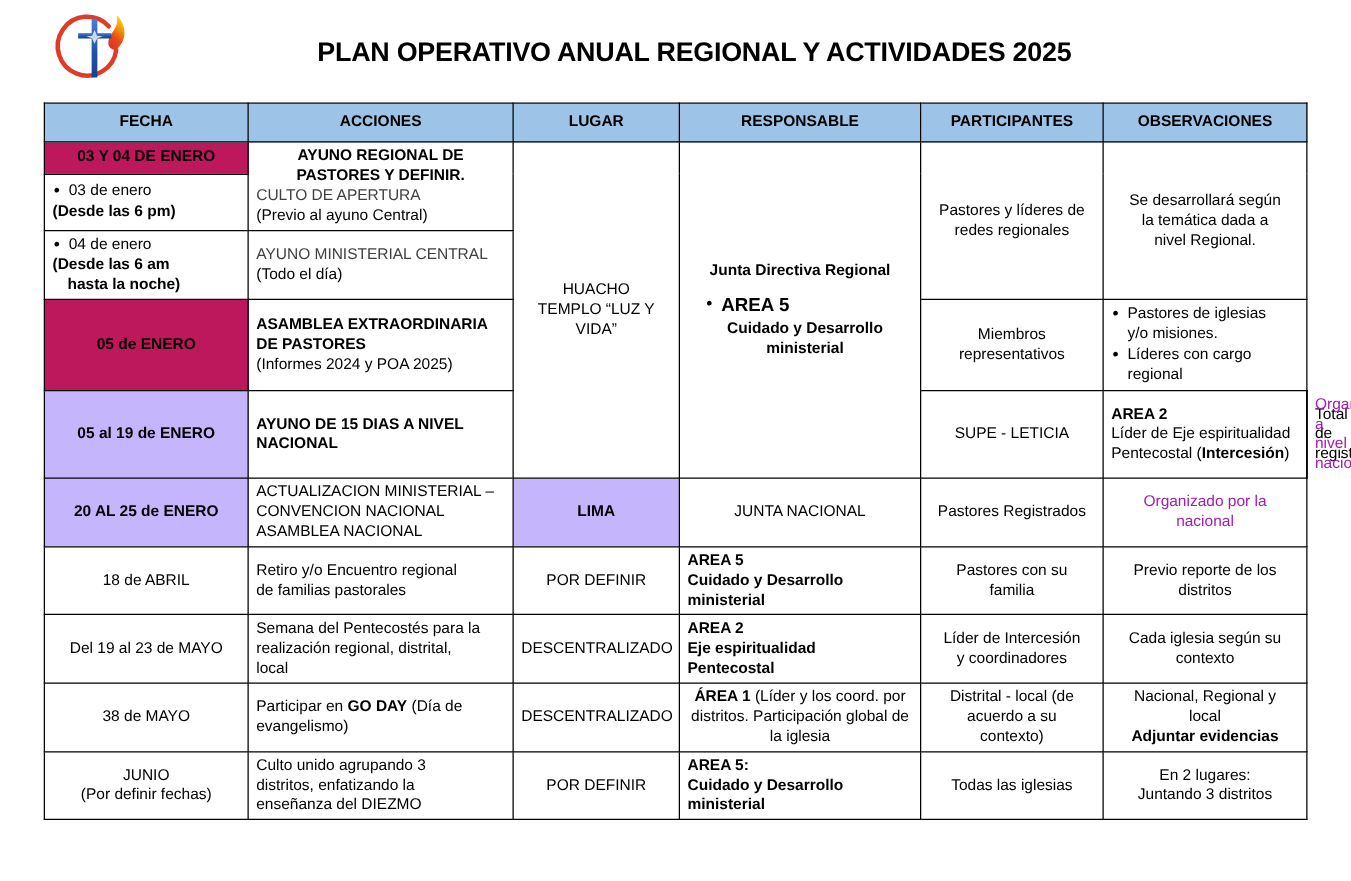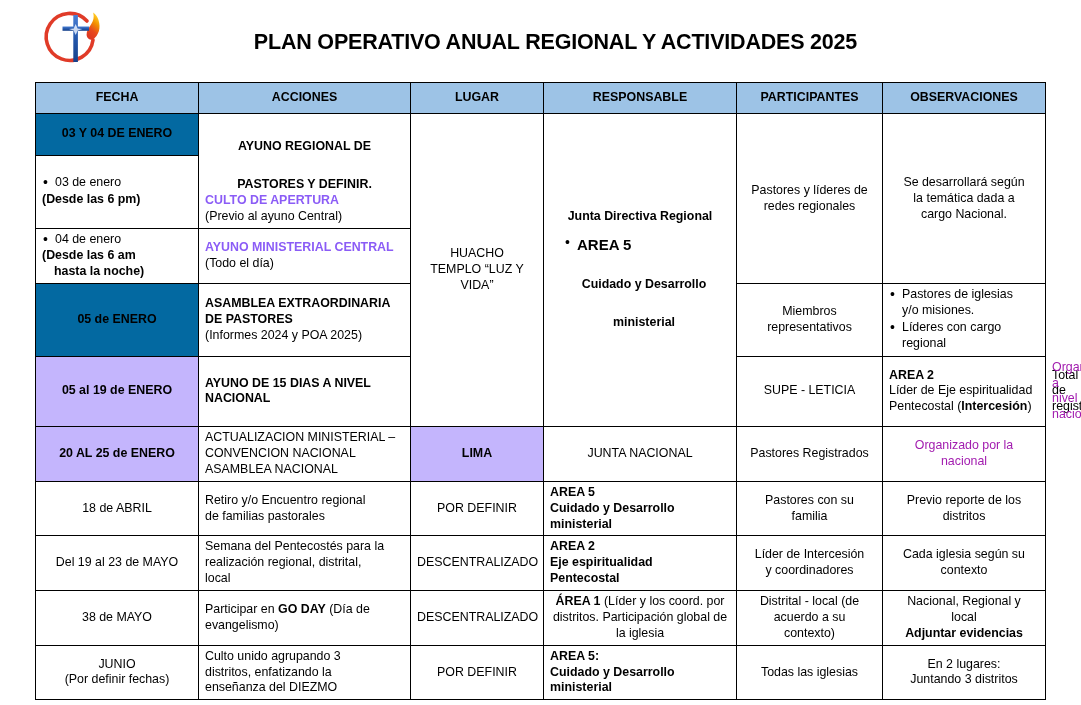--- a/index.html
+++ b/index.html
@@ -69,28 +69,28 @@
 
   
   col.c-fecha { width: 163px; }
   col.c-acciones { width: 212px; }
   col.c-lugar { width: 133px; }
   col.c-resp { width: 193px; }
   col.c-part { width: 146px; }
   col.c-obs { width: 163px; }
 
   
-  .fill-amber { background: #0369a1; }
+  .fill-amber { background: #be185d; }
   .fill-peach { background: #c4b5fd; }
 
   
-  .ctr { text-align: center; margin-top: 22px; }
+  .ctr { text-align: center; }
   .lft { text-align: left; }
   .b { font-weight: bold; }
-  .blue { color: #8b5cf6; font-weight: bold; }
+  .blue { color: #404040; font-weight: normal; }
   .red { color: #a21caf; }
 
   .cell-fecha-head {
     text-align: center;
     font-weight: bold;
     font-size: 13px;
   }
   .bullet-list {
     margin: 0; padding: 0; list-style: none;
   }
@@ -197,21 +197,21 @@
           </td>
 
           <td class="ctr" rowspan="3">
             <div>Pastores y líderes de</div>
             <div>redes regionales</div>
           </td>
 
           <td class="ctr" rowspan="3">
             <div>Se desarrollará según</div>
             <div>la temática dada a</div>
-            <div>cargo Nacional.</div>
+            <div>nivel Regional.</div>
           </td>
         </tr>
 
         <tr>
           <td class="lft">
             <ul class="bullet-list">
               <li>
                 <span>03 de enero</span>
               </li>
             </ul>

